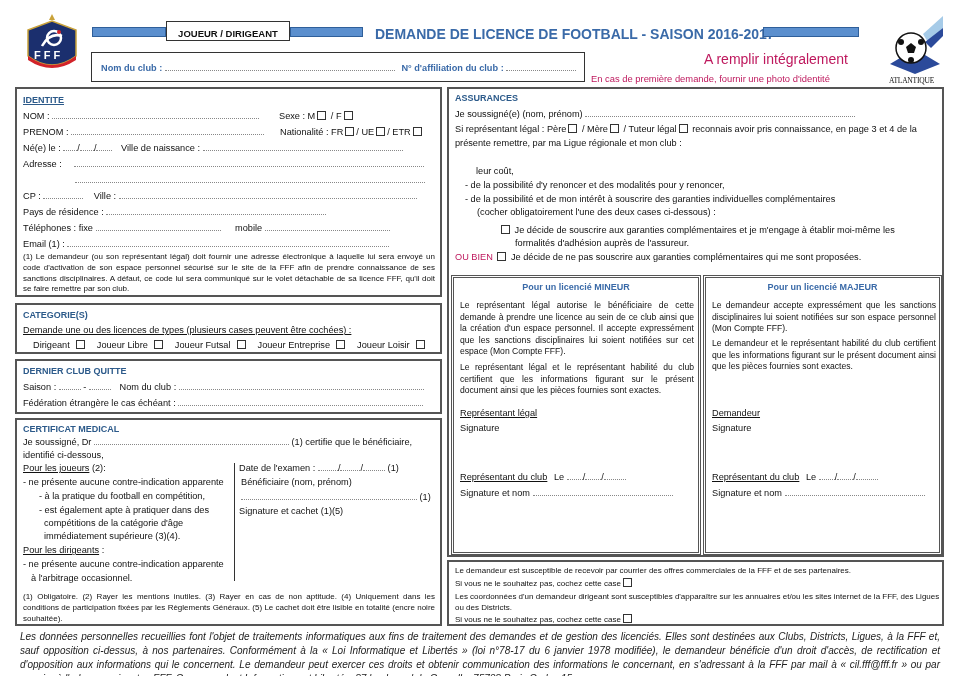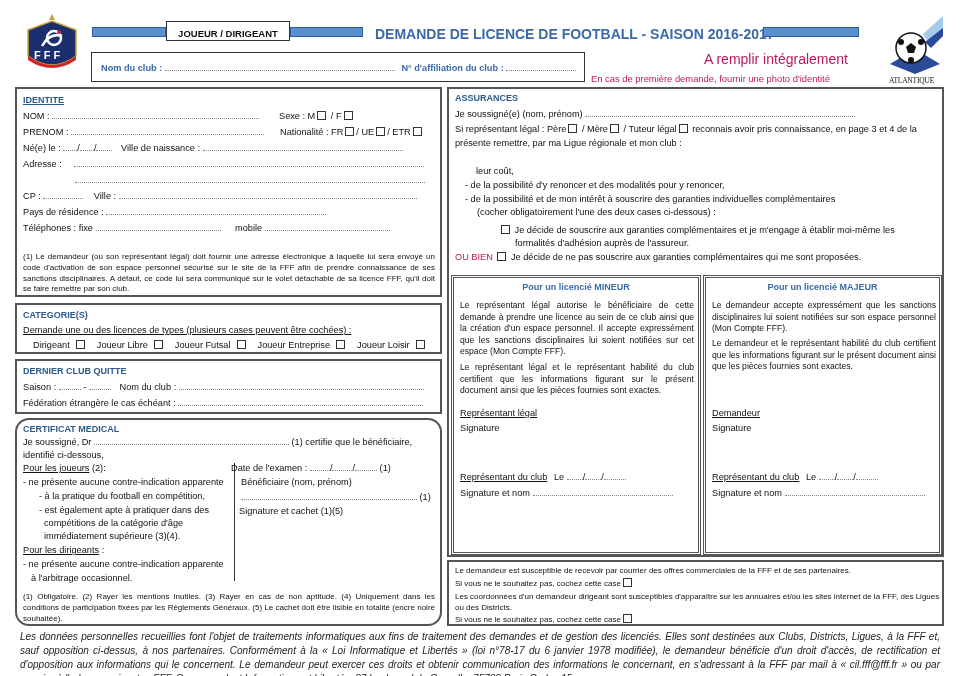--- a/index.html
+++ b/index.html
@@ -108,20 +108,24 @@
   <div class="row" style="left:6px;top:118px;">
     <span>Pays de résidence :</span>
     <span class="dots" style="width:220px;"></span>
   </div>
   <div class="row" style="left:6px;top:134px;">
     <span>Téléphones :  fixe</span>
     <span class="dots" style="width:125px;"></span>
     <span style="margin-left:12px;">mobile</span>
     <span class="dots" style="width:125px;"></span>
   </div>
+  <div class="row" style="left:6px;top:150px;">
+    <span>Email (1) :</span>
+    <span class="dots" style="width:322px;"></span>
+  </div>
   <div class="abs small just" style="left:6px;top:163px;width:412px;font-size:8px;">(1) Le demandeur (ou son représentant légal) doit fournir une adresse électronique à laquelle lui sera envoyé un code d'activation de son espace personnel sécurisé sur le site de la FFF afin de prendre connaissance de ses sanctions disciplinaires. A défaut, ce code lui sera communiqué sur le volet détachable de sa licence FFF, qu'il doit se faire remettre par son club.</div>
 </div>
 
 <div class="box" style="left:15px;top:303px;width:427px;height:51px;">
   <div class="row hdr" style="left:6px;top:5px;">CATEGORIE(S)</div>
   <div class="row" style="left:6px;top:20px;text-decoration:underline;">Demande une ou des licences de types (plusieurs cases peuvent être cochées) :</div>
   <div class="row" style="left:16px;top:35px;">
     <span><span>Dirigeant</span><span class="cb" style="margin:0 12px 0 6px;"></span></span><span><span>Joueur Libre</span><span class="cb" style="margin:0 12px 0 6px;"></span></span><span><span>Joueur Futsal</span><span class="cb" style="margin:0 12px 0 6px;"></span></span><span><span>Joueur Entreprise</span><span class="cb" style="margin:0 12px 0 6px;"></span></span><span><span>Joueur Loisir</span><span class="cb" style="margin:0 0 0 6px;"></span></span>
   </div>
 </div>
@@ -135,39 +139,39 @@
     <span class="dots" style="width:22px;"></span>
     <span style="margin-left:6px;">Nom du club :</span>
     <span class="dots" style="width:245px;"></span>
   </div>
   <div class="row" style="left:6px;top:37px;">
     <span>Fédération étrangère le cas échéant :</span>
     <span class="dots" style="width:245px;"></span>
   </div>
 </div>
 
-<div class="box" style="left:15px;top:418px;width:427px;height:208px;border-radius:14px;">
+<div class="box" style="left:15px;top:418px;width:427px;height:208px;">
   <div class="row hdr" style="left:6px;top:4px;">CERTIFICAT MEDICAL</div>
   <div class="row" style="left:6px;top:17px;">
     <span>Je soussigné, Dr</span>
     <span class="dots" style="width:195px;"></span>
     <span>(1) certifie que le bénéficiaire,</span>
   </div>
   <div class="row" style="left:6px;top:30px;">identifié ci-dessous,</div>
   <div class="row" style="left:6px;top:43px;"><span class="u">Pour les joueurs</span><span> (2):</span></div>
   <div class="row" style="left:6px;top:57px;">- ne présente aucune contre-indication apparente</div>
   <div class="row" style="left:22px;top:71px;">- à la pratique du football en compétition,</div>
   <div class="row" style="left:22px;top:85px;">- est également apte à pratiquer dans des</div>
   <div class="row" style="left:27px;top:98px;">compétitions de la catégorie d'âge</div>
   <div class="row" style="left:27px;top:111px;">immédiatement supérieure (3)(4).</div>
   <div class="row" style="left:6px;top:125px;"><span class="u">Pour les dirigeants</span><span> :</span></div>
   <div class="row" style="left:6px;top:139px;">- ne présente aucune contre-indication apparente</div>
   <div class="row" style="left:14px;top:153px;">à l'arbitrage occasionnel.</div>
   <div class="abs" style="left:217px;top:43px;width:1px;height:118px;background:#333;"></div>
-  <div class="row" style="left:214px;top:43px;">
+  <div class="row" style="left:222px;top:43px;">
     <span>Date de l'examen :</span>
     <span class="dots" style="width:20px;"></span>/<span class="dots" style="width:20px;"></span>/<span class="dots" style="width:22px;"></span>
     <span>(1)</span>
   </div>
   <div class="row" style="left:224px;top:57px;">Bénéficiaire (nom, prénom)</div>
   <div class="row" style="left:224px;top:72px;">
     <span class="dots" style="width:176px;"></span>
     <span>(1)</span>
   </div>
   <div class="row" style="left:222px;top:86px;">Signature et cachet (1)(5)</div>

